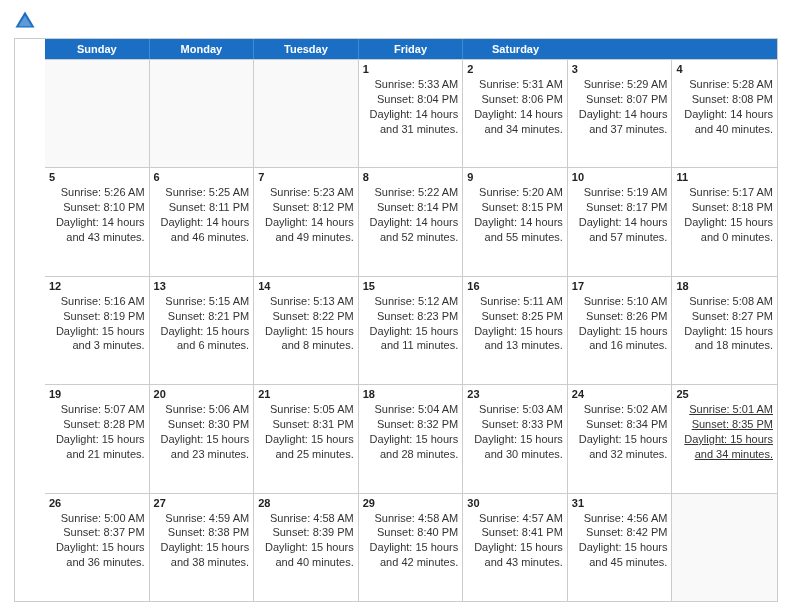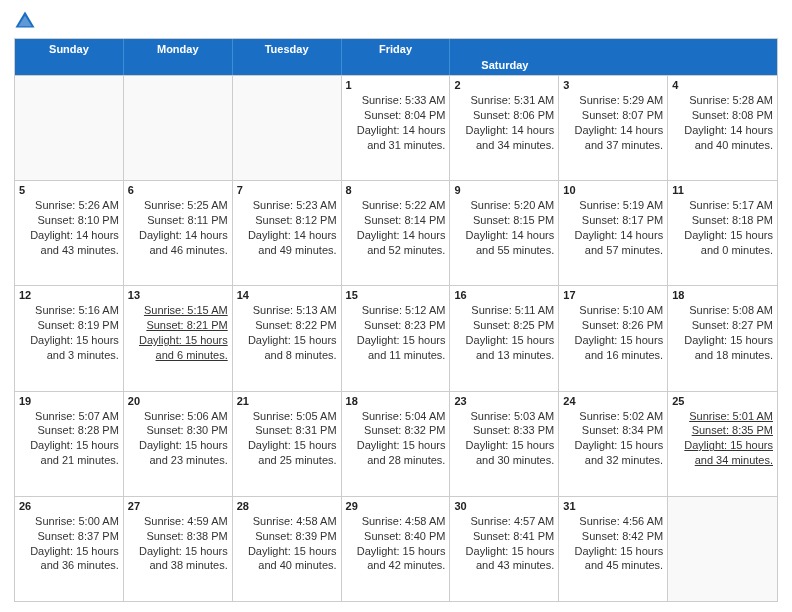--- a/index.html
+++ b/index.html
@@ -51,35 +51,36 @@
     .title-location {
       font-size: 14px;
       color: #444;
       margin-top: 2px;
     }
     .calendar {
       flex: 1;
       display: flex;
       flex-direction: column;
       border: 1px solid #ccc;
+      padding-left: 30px;
     }
     .cal-header {
       display: grid;
       grid-template-columns: repeat(7, 1fr);
       background: #1a6fc4;
     }
     .cal-header-cell {
       color: #fff;
       font-size: 11px;
       font-weight: bold;
       text-align: center;
       padding: 4px 2px;
       border-right: 1px solid #3a8fd4;
     }
-    .cal-header-cell:last-child { border-right: none; margin-top: 16px; }
+    .cal-header-cell:last-child { border-right: none; }
     .cal-body {
       flex: 1;
       display: flex;
       flex-direction: column;
     }
     .cal-row {
       display: grid;
       grid-template-columns: repeat(7, 1fr);
       flex: 1;
       border-top: 1px solid #ccc;
@@ -226,21 +227,21 @@
         <div class="cal-row">
           <div class="cal-cell">
             <div class="day-num">12</div>
             <div class="cell-info" style="white-space: pre-line;">Sunrise: 5:16 AM
 Sunset: 8:19 PM
 Daylight: 15 hours
 and 3 minutes.</div>
           </div>
           <div class="cal-cell">
             <div class="day-num">13</div>
-            <div class="cell-info" style="white-space: pre-line; text-decoration: underline;">Sunrise: 5:15 AM
+            <div class="cell-info" style="white-space: pre-line;">Sunrise: 5:15 AM
 Sunset: 8:21 PM
 Daylight: 15 hours
 and 6 minutes.</div>
           </div>
           <div class="cal-cell">
             <div class="day-num">14</div>
             <div class="cell-info" style="white-space: pre-line;">Sunrise: 5:13 AM
 Sunset: 8:22 PM
 Daylight: 15 hours
 and 8 minutes.</div>

